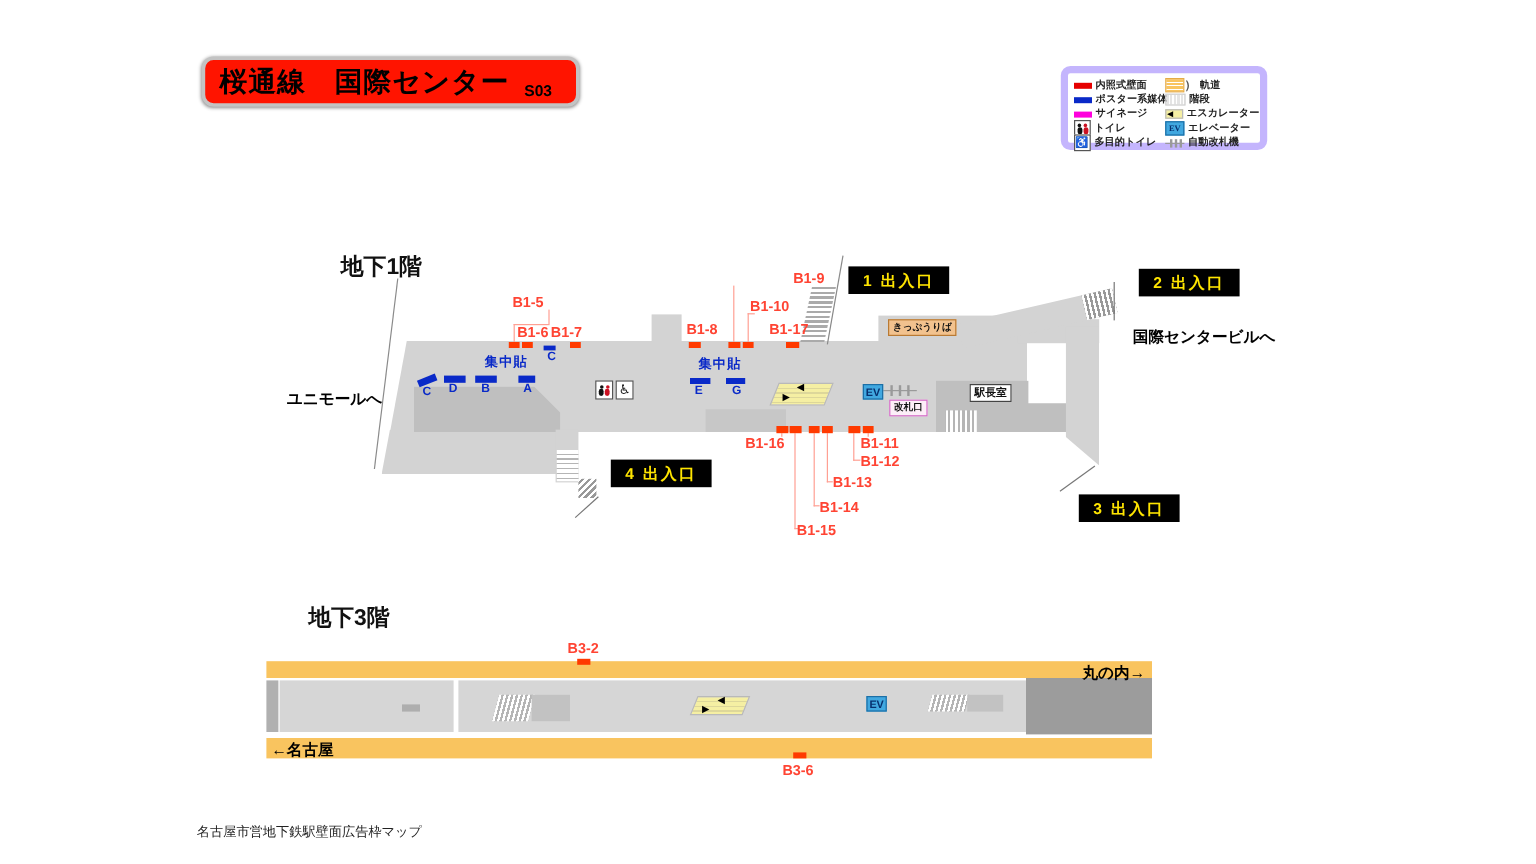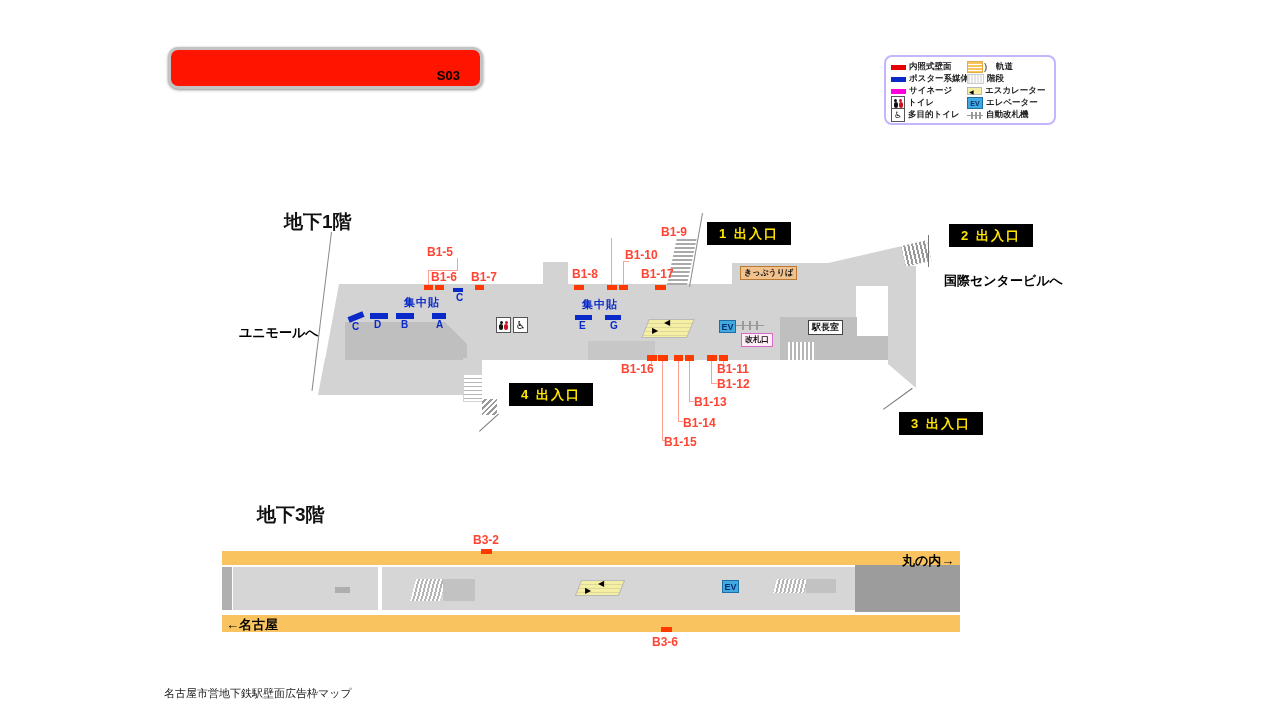--- a/index.html
+++ b/index.html
@@ -7,21 +7,21 @@
          font-family:"Liberation Sans","DejaVu Sans",sans-serif;}
   .sh{position:absolute;}
   
   .hdr{position:absolute;left:168px;top:47px;width:315px;height:42px;background:#ff1400;
        border:3px solid #c3c3c3;border-radius:10px;box-shadow:0 1px 3px rgba(0,0,0,.45);
        display:flex;align-items:center;padding:0 12px;box-sizing:border-box;}
   .hdr-title{font-size:23px;font-weight:bold;color:#000;letter-spacing:1px;white-space:nowrap;}
   .hdr-code{font-size:13px;font-weight:bold;color:#000;margin-left:auto;align-self:flex-end;margin-bottom:3px;margin-right:8px;}
   
   .legend{position:absolute;left:884px;top:55px;width:172px;height:70px;background:#fff;
-          border:2px solid #c4b5fd;border-radius:8px;display:flex;padding:4px 5px;box-sizing:border-box;gap:4px;}
+          border:6px solid #c4b5fd;border-radius:8px;display:flex;padding:4px 5px;box-sizing:border-box;gap:4px;font-family:Liberation Serif, serif;}
   .legend-col{display:flex;flex-direction:column;justify-content:space-between;}
   .legend-col.l{width:72px;}
   .legend-item{display:flex;align-items:center;gap:3px;font-size:8.5px;font-weight:bold;color:#222;white-space:nowrap;height:12px;}
   .sw{display:inline-block;flex:none;}
   .sw-red{width:15px;height:5px;background:#e60000;}
   .sw-blue{width:15px;height:5px;background:#0929c8;}
   .sw-magenta{width:15px;height:5px;background:#ff00dd;}
   .sw-track{width:14px;height:10px;background:repeating-linear-gradient(180deg,#f9c45f 0 2px,#fff 2px 3px);border:1px solid #e5ab45;}
   .track-bracket{color:#555;font-size:10px;font-weight:bold;}
   .sw-stairs{width:15px;height:8px;background:repeating-linear-gradient(90deg,#e4e4e4 0 2px,#fff 2px 3px);border:1px solid #ccc;}
@@ -64,20 +64,21 @@
   .acc-box{position:absolute;left:513px;top:317px;width:15px;height:16px;border:1px solid #555;background:#fff;
            font-size:11px;line-height:14px;text-align:center;color:#111;box-sizing:border-box;}
   .footer{position:absolute;left:164px;top:686px;font-size:11px;color:#222;white-space:nowrap;}
 </style>
 </head>
 <body>
 
 <div class="stage">
 
   <div class="hdr">
+    <span class="hdr-title">桜通線　国際センター</span>
     <span class="hdr-code">S03</span>
   </div>
 
   <div class="legend">
     <div class="legend-col l" id="legend-left">
         <div class="legend-item">
           <span style="display: inline-flex; align-items: center; flex: 0 0 auto;">
             <span class="sw sw-red"></span>
           </span>
           <span>内照式壁面</span>
@@ -222,21 +223,21 @@
 
   <div id="overlay" style="position:absolute;left:0;top:0;width:100%;height:100%;">
       <div class="line-red" style="left: 457px; top: 258px; width: 1px; height: 12px;"></div>
       <div class="line-red" style="left: 428px; top: 270px; width: 30px; height: 1px;"></div>
       <div class="line-red" style="left: 428px; top: 270px; width: 1px; height: 15px;"></div>
       <div class="mark-red" style="left: 424px; top: 285px; width: 9px; height: 5px;"></div>
       <div class="lbl-red" style="left: 427px; top: 246px; text-align: center;">B1-5</div>
       <div class="mark-red" style="left: 435px; top: 285px; width: 9px; height: 5px;"></div>
       <div class="lbl-red" style="left: 431px; top: 271px;">B1-6</div>
       <div class="mark-red" style="left: 475px; top: 285px; width: 9px; height: 5px;"></div>
-      <div class="lbl-red" style="left: 471px; top: 271px;">B1-7</div>
+      <div class="lbl-red" style="left: 459px; top: 271px;">B1-7</div>
       <div class="mark-red" style="left: 574px; top: 285px; width: 10px; height: 5px;"></div>
       <div class="lbl-red" style="left: 572px; top: 268px;">B1-8</div>
       <div class="line-red" style="left: 611px; top: 238px; width: 1px; height: 47px;"></div>
       <div class="mark-red" style="left: 607px; top: 285px; width: 10px; height: 5px;"></div>
       <div class="lbl-red" style="left: 615px; top: 226px; padding-left: 46px;">B1-9</div>
       <div class="line-red" style="left: 623px; top: 261px; width: 1px; height: 24px;"></div>
       <div class="line-red" style="left: 623px; top: 261px; width: 6px; height: 1px;"></div>
       <div class="mark-red" style="left: 619px; top: 285px; width: 9px; height: 5px;"></div>
       <div class="lbl-red" style="left: 625px; top: 249px;">B1-10</div>
       <div class="mark-red" style="left: 655px; top: 285px; width: 11px; height: 5px;"></div>

